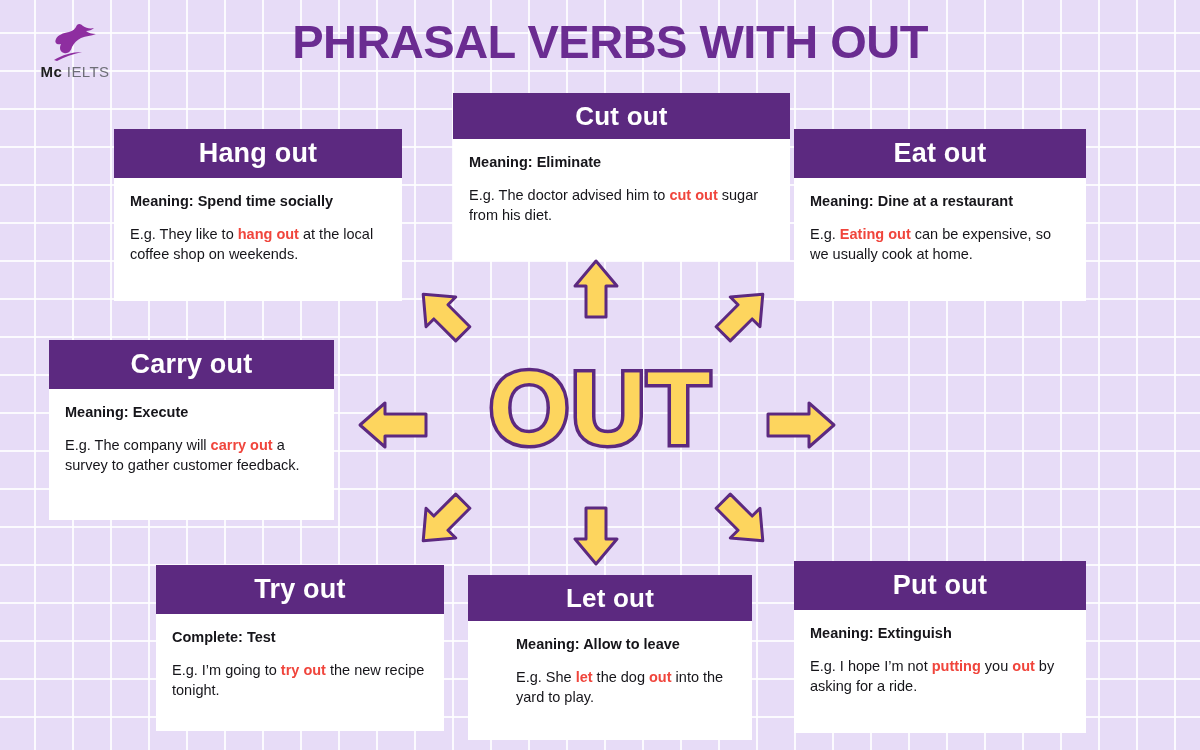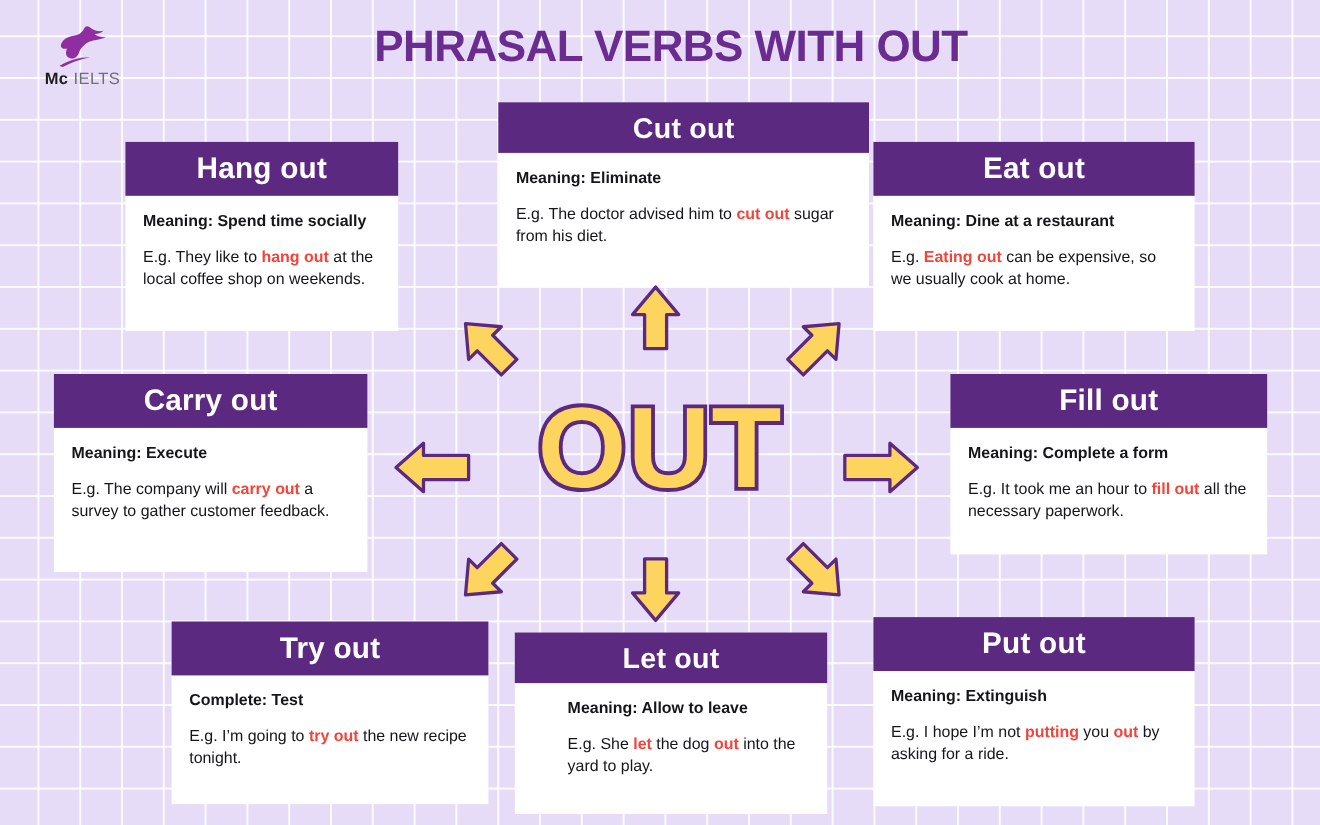--- a/index.html
+++ b/index.html
@@ -61,21 +61,21 @@
     font-weight: normal;
   }
 
   
   .title {
     position: absolute;
     left: 150px;
     top: 6px;
     width: 920px;
     text-align: center;
-    font-size: 40px;
+    font-size: 47px;
     line-height: 72px;
     font-weight: bold;
     color: #6a2c91;
     letter-spacing: -0.5px;
     white-space: nowrap;
   }
 
   
   .card {
     position: absolute;
@@ -106,21 +106,21 @@
     font-size: 14.5px;
     line-height: 20px;
     margin: 0;
   }
   .hl {
     color: #f0453c;
     font-weight: bold;
   }
 
   
-  #card-hang   { left: 114px; top: 129px; width: 248px; }
+  #card-hang   { left: 114px; top: 129px; width: 288px; }
   #card-cut    { left: 453px; top: 93px;  width: 337px; }
   #card-eat    { left: 794px; top: 129px; width: 292px; }
   #card-carry  { left: 49px;  top: 340px; width: 285px; }
   #card-fill   { left: 864px; top: 340px; width: 288px; }
   #card-try    { left: 114px; top: 565px; width: 288px; margin-left: 42px; }
   #card-let    { left: 468px; top: 575px; width: 284px; }
   #card-put    { left: 794px; top: 561px; width: 292px; }
 
   #card-hang  .card-header,
   #card-eat   .card-header,
@@ -222,27 +222,20 @@
   </div>
 
   <div class="card" id="card-carry">
     <div class="card-header">Carry out</div>
     <div class="card-body">
       <p class="meaning">Meaning: Execute</p>
       <p class="example"><span>E.g. The company will </span><span class="hl">carry out</span><span> a survey to gather customer feedback.</span></p>
     </div>
   </div>
 
-  <div class="card" id="card-fill">
-    <div class="card-header">Fill out</div>
-    <div class="card-body">
-      <p class="meaning">Meaning: Complete a form</p>
-      <p class="example"><span>E.g. It took me an hour to </span><span class="hl">fill out</span><span> all the necessary paperwork.</span></p>
-    </div>
-  </div>
 
   <div class="card" id="card-try">
     <div class="card-header">Try out</div>
     <div class="card-body">
       <p class="meaning">Complete: Test</p>
       <p class="example"><span>E.g. I’m going to </span><span class="hl">try out</span><span> the new recipe tonight.</span></p>
     </div>
   </div>
 
   <div class="card" id="card-let">

